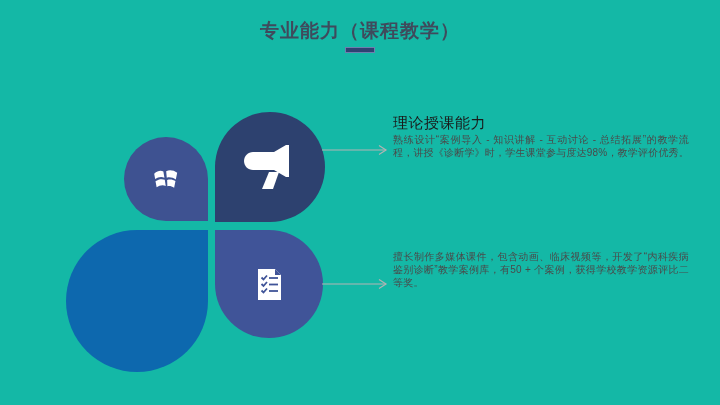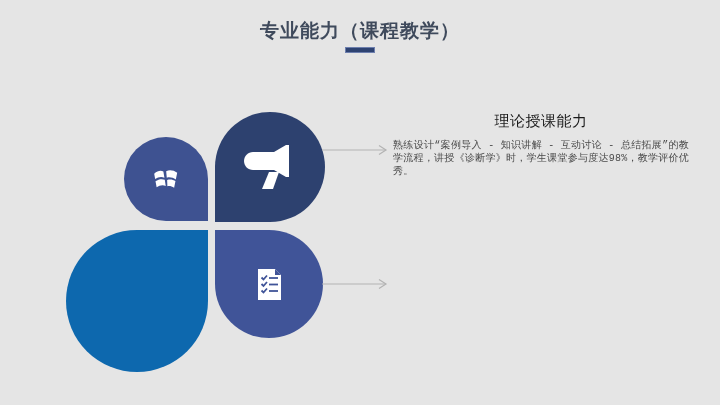--- a/index.html
+++ b/index.html
@@ -1,22 +1,22 @@
 <!DOCTYPE html>
 <html style="--title-text: #3f4a5c; --title-underline: #2e4372; --petal-dark: #2d416f; --petal-slate-tl: #3e5291; --petal-slate-br: #405498; --petal-bright: #0d68ae; --icon: #ffffff; --heading-text: #1a1a1a; --body-text: #4a4a4a; --arrow: #b3b3b3;"><head>
 <meta charset="utf-8">
 <style>
   html,body{margin:0;padding:0;background:#888;}
   .slide{
     position:relative;
     width:720px;height:405px;
-    background:#e5e5e5;
+    background:#14b8a6;
     overflow:hidden;
     margin:0 auto;
-    font-family:Liberation Mono, monospace;
+    font-family:Liberation Sans, sans-serif;
   }
   
   .title{
     position:absolute;top:18px;left:0;width:720px;
     text-align:center;
     font-size:19px;font-weight:bold;letter-spacing:1px;
     color:var(--title-text);
   }
   .title-underline{
     position:absolute;top:47px;left:345px;
@@ -50,24 +50,23 @@
   
   .arrow{position:absolute;width:70px;height:12px;}
   .arrow-1{left:320px;top:144px;}
   .arrow-2{left:320px;top:278px;}
   
   .item{position:absolute;left:393px;width:296px;}
   .item-1{top:113px;}
   .item-2{top:250px;}
   .item-heading{
     font-size:15px;line-height:20px;letter-spacing:0.5px;
-    color:var(--heading-text);font-weight:500;text-align:center;
+    color:var(--heading-text);font-weight:500;
   }
   .item-body{
-    margin-top:6px;
     font-size:10px;line-height:13px;letter-spacing:0.2px;
     color:var(--body-text);
     text-align:justify;
   }
 </style>
 </head>
 <body>
 
 <div class="slide">
 
@@ -133,15 +132,16 @@
       <polyline points="59,1.5 66,6 59,10.5"></polyline>
     </g>
   </svg>
 
   <div class="item item-1">
     <div class="item-heading">理论授课能力</div>
     <div class="item-body">熟练设计“案例导入 - 知识讲解 - 互动讨论 - 总结拓展”的教学流程，讲授《诊断学》时，学生课堂参与度达98%，教学评价优秀。</div>
   </div>
 
   <div class="item item-2">
+    <div class="item-body">擅长制作多媒体课件，包含动画、临床视频等，开发了“内科疾病鉴别诊断”教学案例库，有50 + 个案例，获得学校教学资源评比二等奖。</div>
   </div>
 
 </div>
 
 </body></html>

